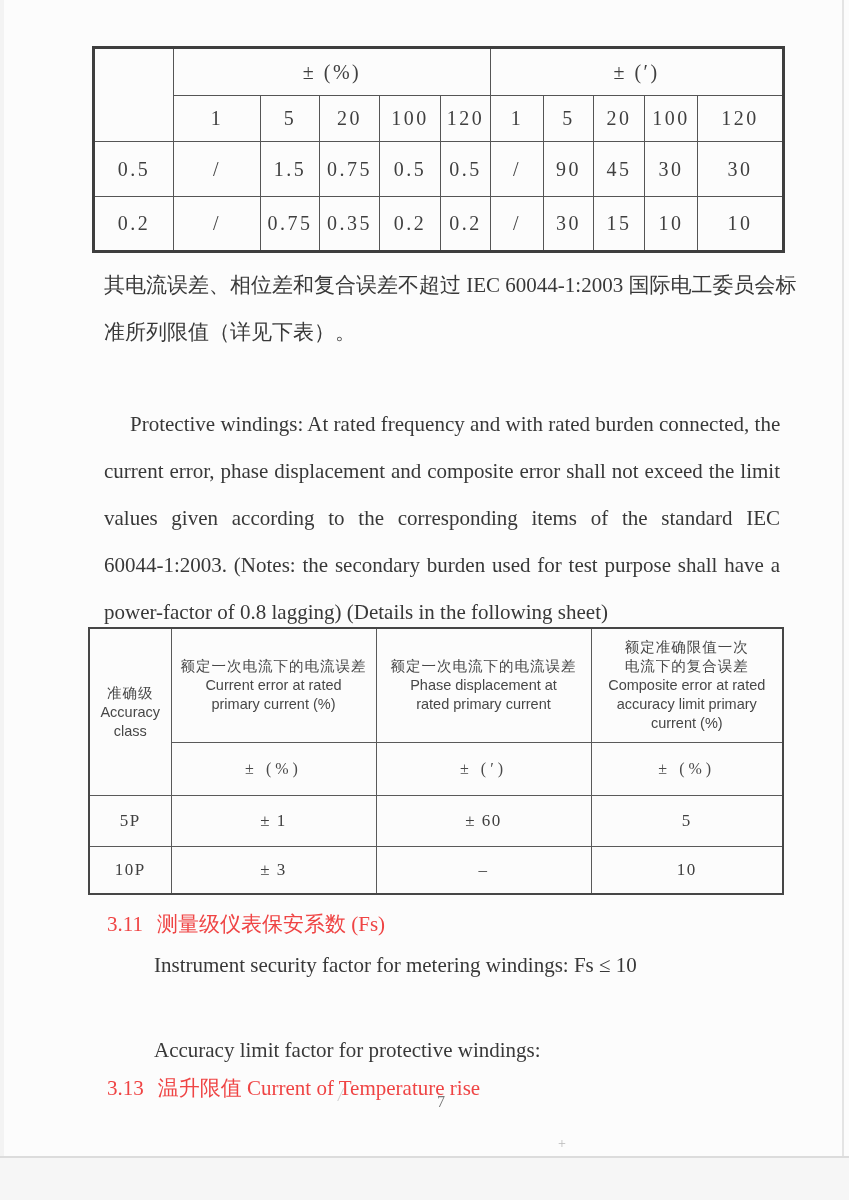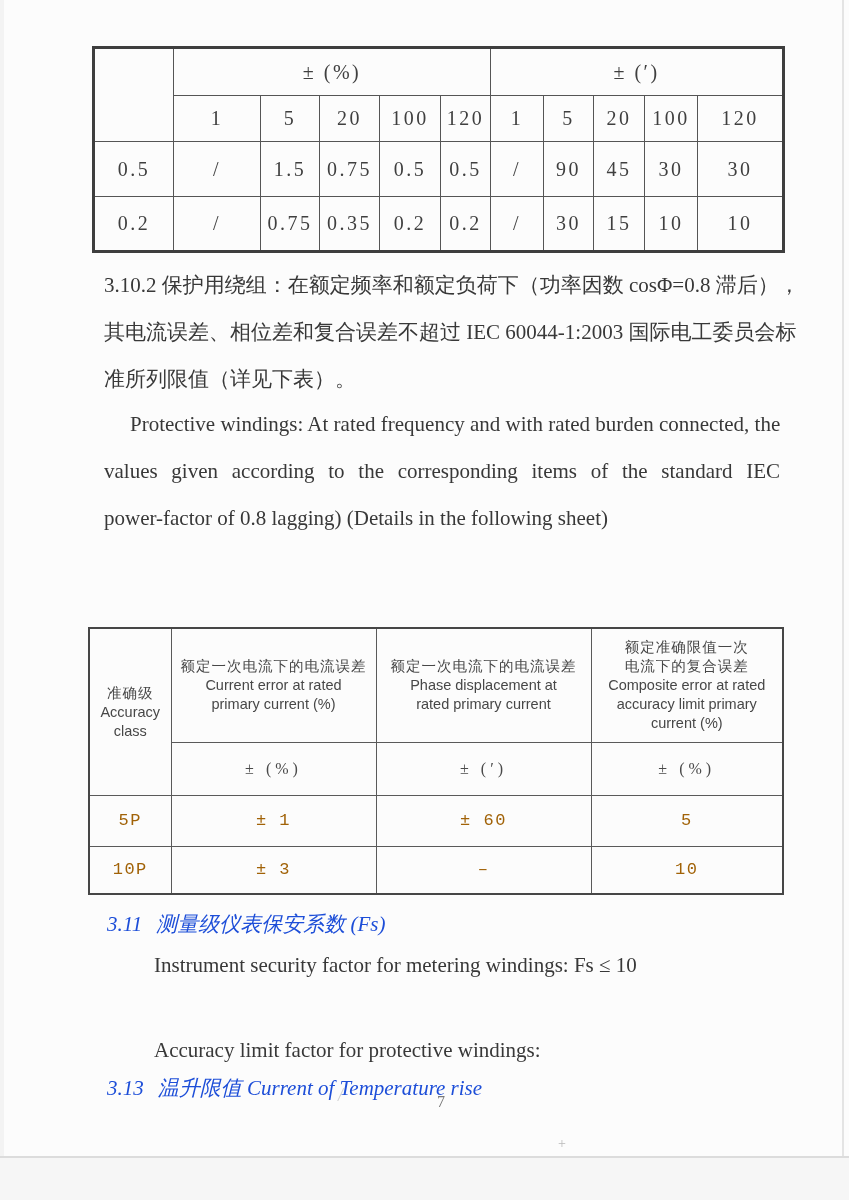--- a/index.html
+++ b/index.html
@@ -44,24 +44,24 @@
   }
   .t2 td{border:1.5px solid #5a5a5a;text-align:center;vertical-align:middle;padding:4px 6px;}
   .t2{border:2.5px solid #464646;}
   .t2 .hrow{height:113px;}
   .t2 .urow{height:52px;}
   .t2 .drow1{height:50px;}
   .t2 .drow2{height:47px;}
   .t2 .ln{display:block;line-height:19px;}
   .t2 .zh{letter-spacing:1px;}
   .t2 .unit{font-family:"Liberation Serif","DejaVu Serif",serif;font-size:16px;letter-spacing:4px;color:#4a4a4a;}
-  .t2 .dval{font-family:Liberation Mono, monospace;font-size:17px;letter-spacing:1.5px;color:#a16207;}
-
-  
-  .sect{position:absolute;left:107px;font-size:21px;white-space:nowrap;color:#1d4ed8;font-style:italic;}
+  .t2 .dval{font-family:Liberation Serif, serif;font-size:17px;letter-spacing:1.5px;color:#404040;}
+
+  
+  .sect{position:absolute;left:107px;font-size:21px;white-space:nowrap;color:#ef4444;}
   .sect .num{margin-right:14px;}
   .sbody{position:absolute;left:154px;font-size:21px;white-space:nowrap;color:#383838;}
 
   
   .pageno{position:absolute;left:426px;top:1093px;width:30px;text-align:center;font-size:16px;color:#787878;}
   .slash-art{position:absolute;left:338px;top:1083px;font-size:20px;color:#cfcfcf;transform:rotate(6deg);}
   .plus-art{position:absolute;left:558px;top:1136px;font-size:14px;color:#b9b9b9;}
 </style>
 </head>
 <body>
@@ -128,28 +128,29 @@
         <td>/</td>
         <td>30</td>
         <td>15</td>
         <td>10</td>
         <td>10</td>
       </tr>
     </tbody>
   </table>
 
   <div class="para" style="top:262px">
-    <div class="pl stretch">3.10.2 保护用绕组：在额定频率和额定负荷下（功率因数 cosΦ=0.8 滞后），</div>
     <div class="pl stretch">其电流误差、相位差和复合误差不超过 IEC 60044-1:2003 国际电工委员会标</div>
     <div class="pl">准所列限值（详见下表）。</div>
   </div>
 
   <div class="para" style="top:401px">
     <div class="pl stretch indent">Protective windings: At rated frequency and with rated burden connected, the</div>
+    <div class="pl stretch">current error, phase displacement and composite error shall not exceed the limit</div>
     <div class="pl stretch">values given according to the corresponding items of the standard IEC</div>
+    <div class="pl stretch">60044-1:2003. (Notes: the secondary burden used for test purpose shall have a</div>
     <div class="pl">power-factor of 0.8 lagging) (Details in the following sheet)</div>
   </div>
 
   <table class="t2">
     <colgroup>
       <col style="width:82px">
         <col style="width:205px">
         <col style="width:215px">
         <col style="width:192px">
     </colgroup>

